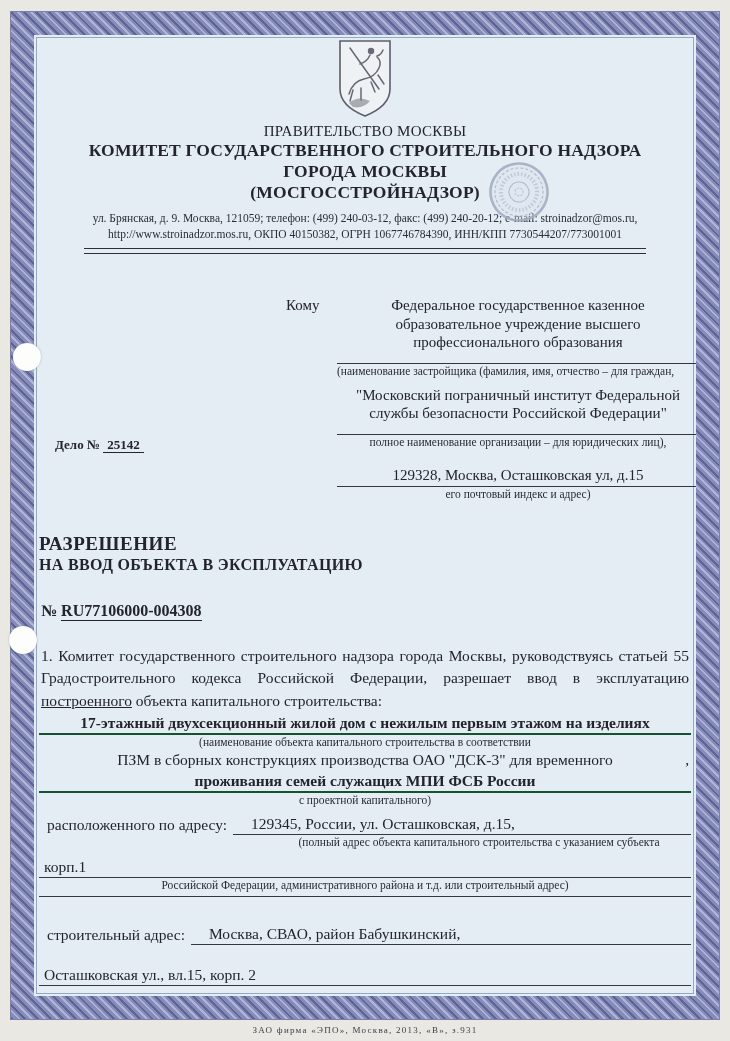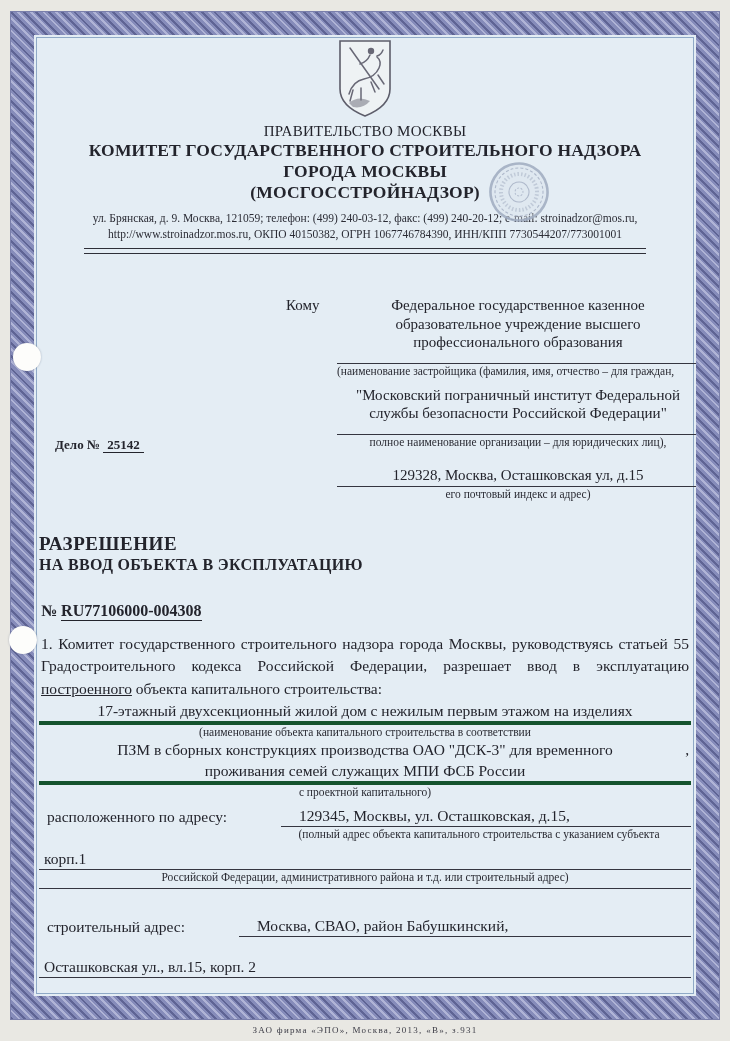--- a/index.html
+++ b/index.html
@@ -58,30 +58,30 @@
   .postal { margin-top:16px; line-height:21px; border-bottom:1px solid #34353f; }
   .case-no { position:absolute; left:21px; top:402px; font-size:13px; font-weight:bold; }
   .case-no .num { border-bottom:1.3px solid #23242c; padding:0 4px; }
 
   .doc-title { margin-top:32px; font-weight:bold; }
   .doc-title .t1 { font-size:19px; line-height:22px; letter-spacing:.03em; }
   .doc-title .t2 { font-size:16px; line-height:20px; letter-spacing:.02em; }
   .permit-no { margin-top:26px; padding-left:2px; font-size:16px; font-weight:bold; line-height:20px; }
   .permit-no .num { border-bottom:1.4px solid #23242c; padding-bottom:1px; }
 
-  .clause { margin:12px 2px 0; font-size:15.5px; line-height:22.5px; text-align:justify; }
+  .clause { margin:24px 2px 0; font-size:15.5px; line-height:22.5px; text-align:justify; }
   .clause .u { text-decoration:underline; }
 
   .cline { text-align:center; font-size:15.5px; line-height:21px; }
-  .cline.ul { border-bottom:4px solid #14532d; }
+  .cline.ul { border-bottom:2px solid #14532d;font-weight:bold; }
   .cap-c { text-align:center; }
   .tail-comma { position:absolute; right:2px; bottom:0; }
   .rel { position:relative; }
 
-  .field-row { display:flex; align-items:flex-end; margin-top:6px; font-size:15.5px; line-height:21px;gap:48px; }
+  .field-row { display:flex; align-items:flex-end; margin-top:6px; font-size:15.5px; line-height:21px; }
   .field-row .lbl { white-space:nowrap; padding-left:8px; }
   .field-row .val { flex:1; margin-left:6px; padding-left:18px; border-bottom:1px solid #34353f; }
   .cap-indent { margin-left:228px; text-align:center; }
   .fullline { border-bottom:1px solid #34353f; font-size:15.5px; line-height:20px; padding-left:5px; }
   .korp { margin-top:8px; }
   .blank1 { height:4px; border-bottom:1px solid #34353f; }
   .build-row { margin-top:26px; }
   .build2 { margin-top:20px; }
   .blank2 { margin-top:12px; height:20px; border-bottom:1px solid #34353f; }
 
@@ -176,21 +176,21 @@
       <div class="caption cap-c">(наименование объекта капитального строительства в соответствии</div>
       <div class="cline rel">
         <span>ПЗМ в сборных конструкциях производства ОАО "ДСК-3" для временного</span>
         <span class="tail-comma">,</span>
       </div>
       <div class="cline ul">проживания семей служащих МПИ ФСБ России</div>
       <div class="caption cap-c">с проектной капитального)</div>
 
       <div class="field-row">
         <span class="lbl">расположенного по адресу:</span>
-        <span class="val">129345, Москвы, ул. Осташковская, д.15,</span>
+        <span class="val">129345, России, ул. Осташковская, д.15,</span>
       </div>
       <div class="caption cap-indent">(полный адрес объекта капитального строительства с указанием субъекта</div>
       <div class="fullline korp">корп.1</div>
       <div class="caption cap-c">Российской Федерации, административного района и т.д. или строительный адрес)</div>
       <div class="blank1"></div>
 
       <div class="field-row build-row">
         <span class="lbl">строительный адрес:</span>
         <span class="val">Москва, СВАО, район Бабушкинский,</span>
       </div>

